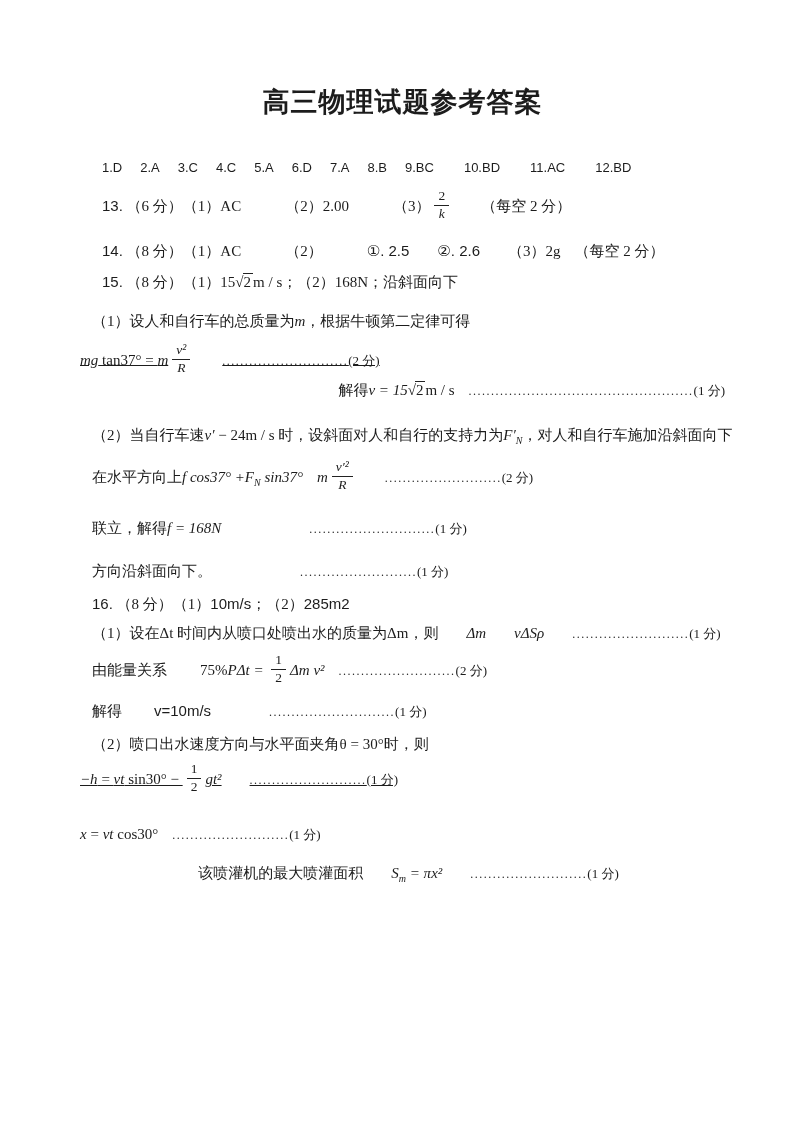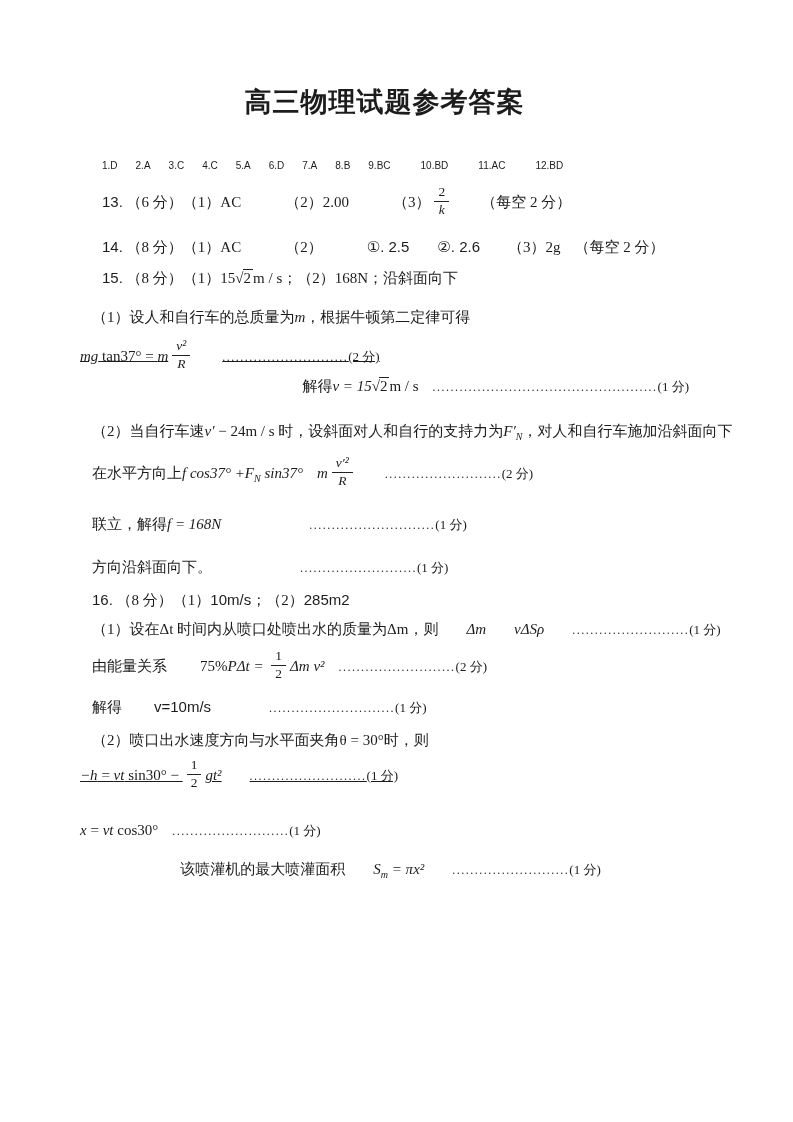--- a/index.html
+++ b/index.html
@@ -1,33 +1,33 @@
 <!DOCTYPE html>
 <html><head>
 <meta charset="utf-8">
 <style>
   html,body{margin:0;padding:0;background:#ffffff;}
   body{width:793px;height:1122px;overflow:hidden;color:#1c1c1c;
        font-family:"Liberation Serif","DejaVu Serif",serif;font-size:15px;}
-  .page{padding:84px 104px 0 80px;box-sizing:border-box;width:793px;height:1122px;}
+  .page{padding:84px 68px 0 80px;box-sizing:border-box;width:793px;height:1122px;}
   .title{font-size:27px;font-weight:bold;text-align:center;margin:0 0 0 0;letter-spacing:1px;}
   .line{white-space:nowrap;}
   .sans{font-family:"Liberation Sans","DejaVu Sans",sans-serif;}
   .it{font-family:"Liberation Serif",serif;font-style:italic;}
   .up{font-family:"Liberation Serif",serif;font-style:normal;}
   .dots{letter-spacing:1.5px;font-size:12px;color:#2a2a2a;}
   .score{font-size:13px;}
   .frac{display:inline-flex;flex-direction:column;align-items:center;vertical-align:middle;
         line-height:1.1;font-size:13.5px;margin:0 4px;transform:translateY(-2px);}
   .frac .fn{border-bottom:1.2px solid #222;padding:0 4px 1px 4px;}
   .frac .fd{padding-top:1px;}
   .sqrt-sym{font-style:normal;letter-spacing:-1px;}
   .sqrt-arg{border-top:1.2px solid #222;padding:0 2px 0 1px;}
   sub{font-size:10px;}
-  .answers{display:flex;gap:18px;padding-left:22px;font-size:10px;}
+  .answers{display:flex;gap:18px;padding-left:22px;font-size:13px;}
   .answers span:nth-child(10),.answers span:nth-child(11),.answers span:nth-child(12){margin-left:12px;}
   .ind{padding-left:22px;}
   .ind2{padding-left:12px;}
   .gap-lg{display:inline-block;width:44px;}
   .gap-md{display:inline-block;width:28px;}
   .gap-sm{display:inline-block;width:14px;}
 </style>
 </head>
 <body>
 

